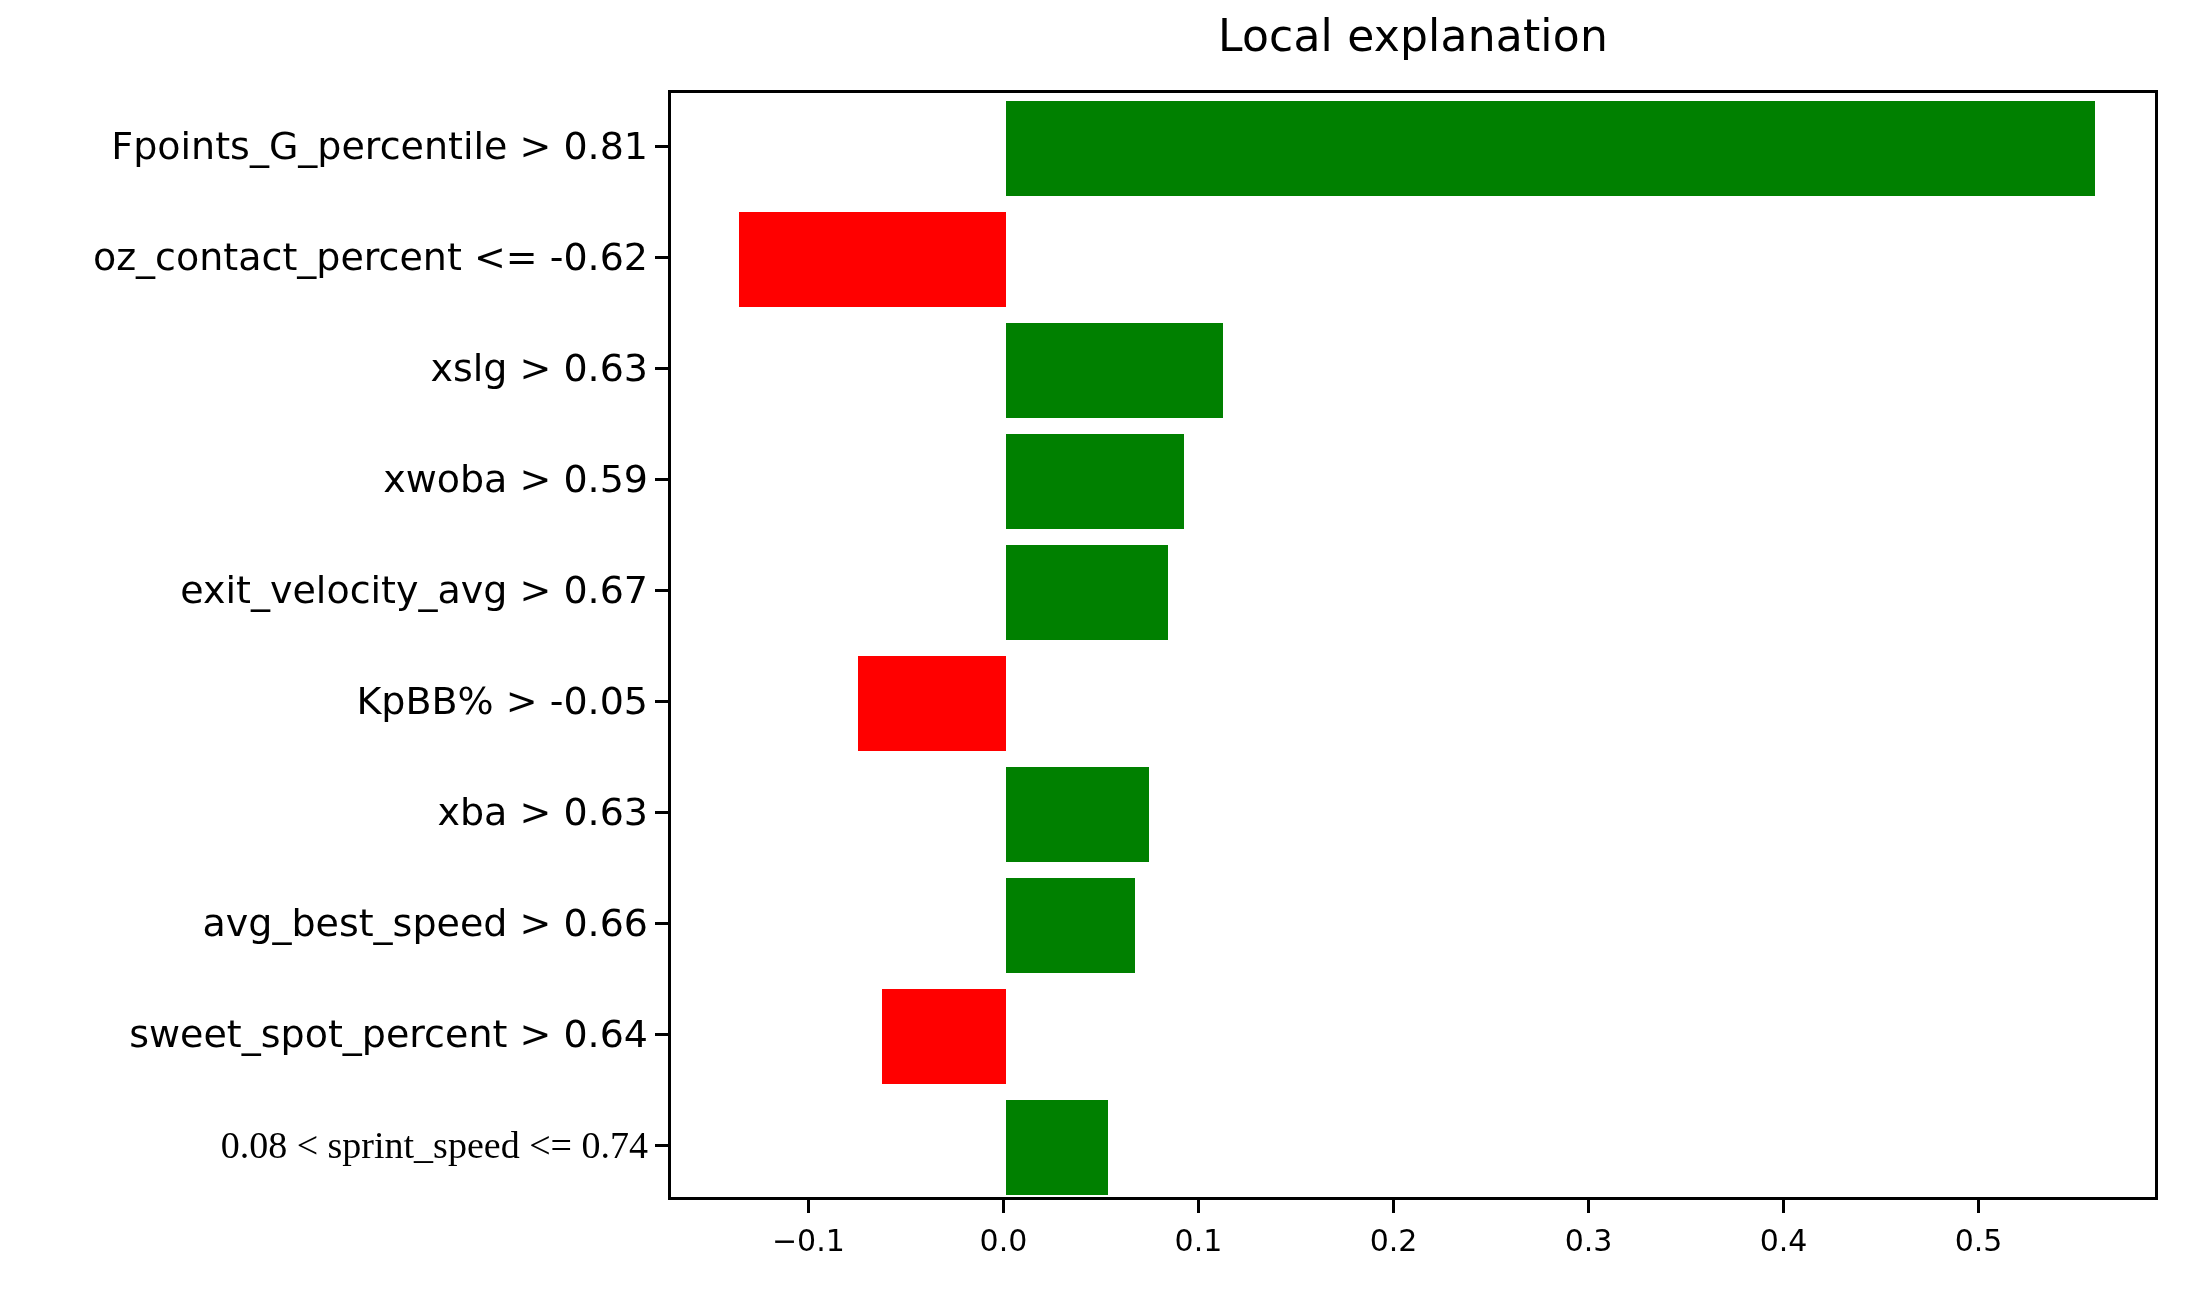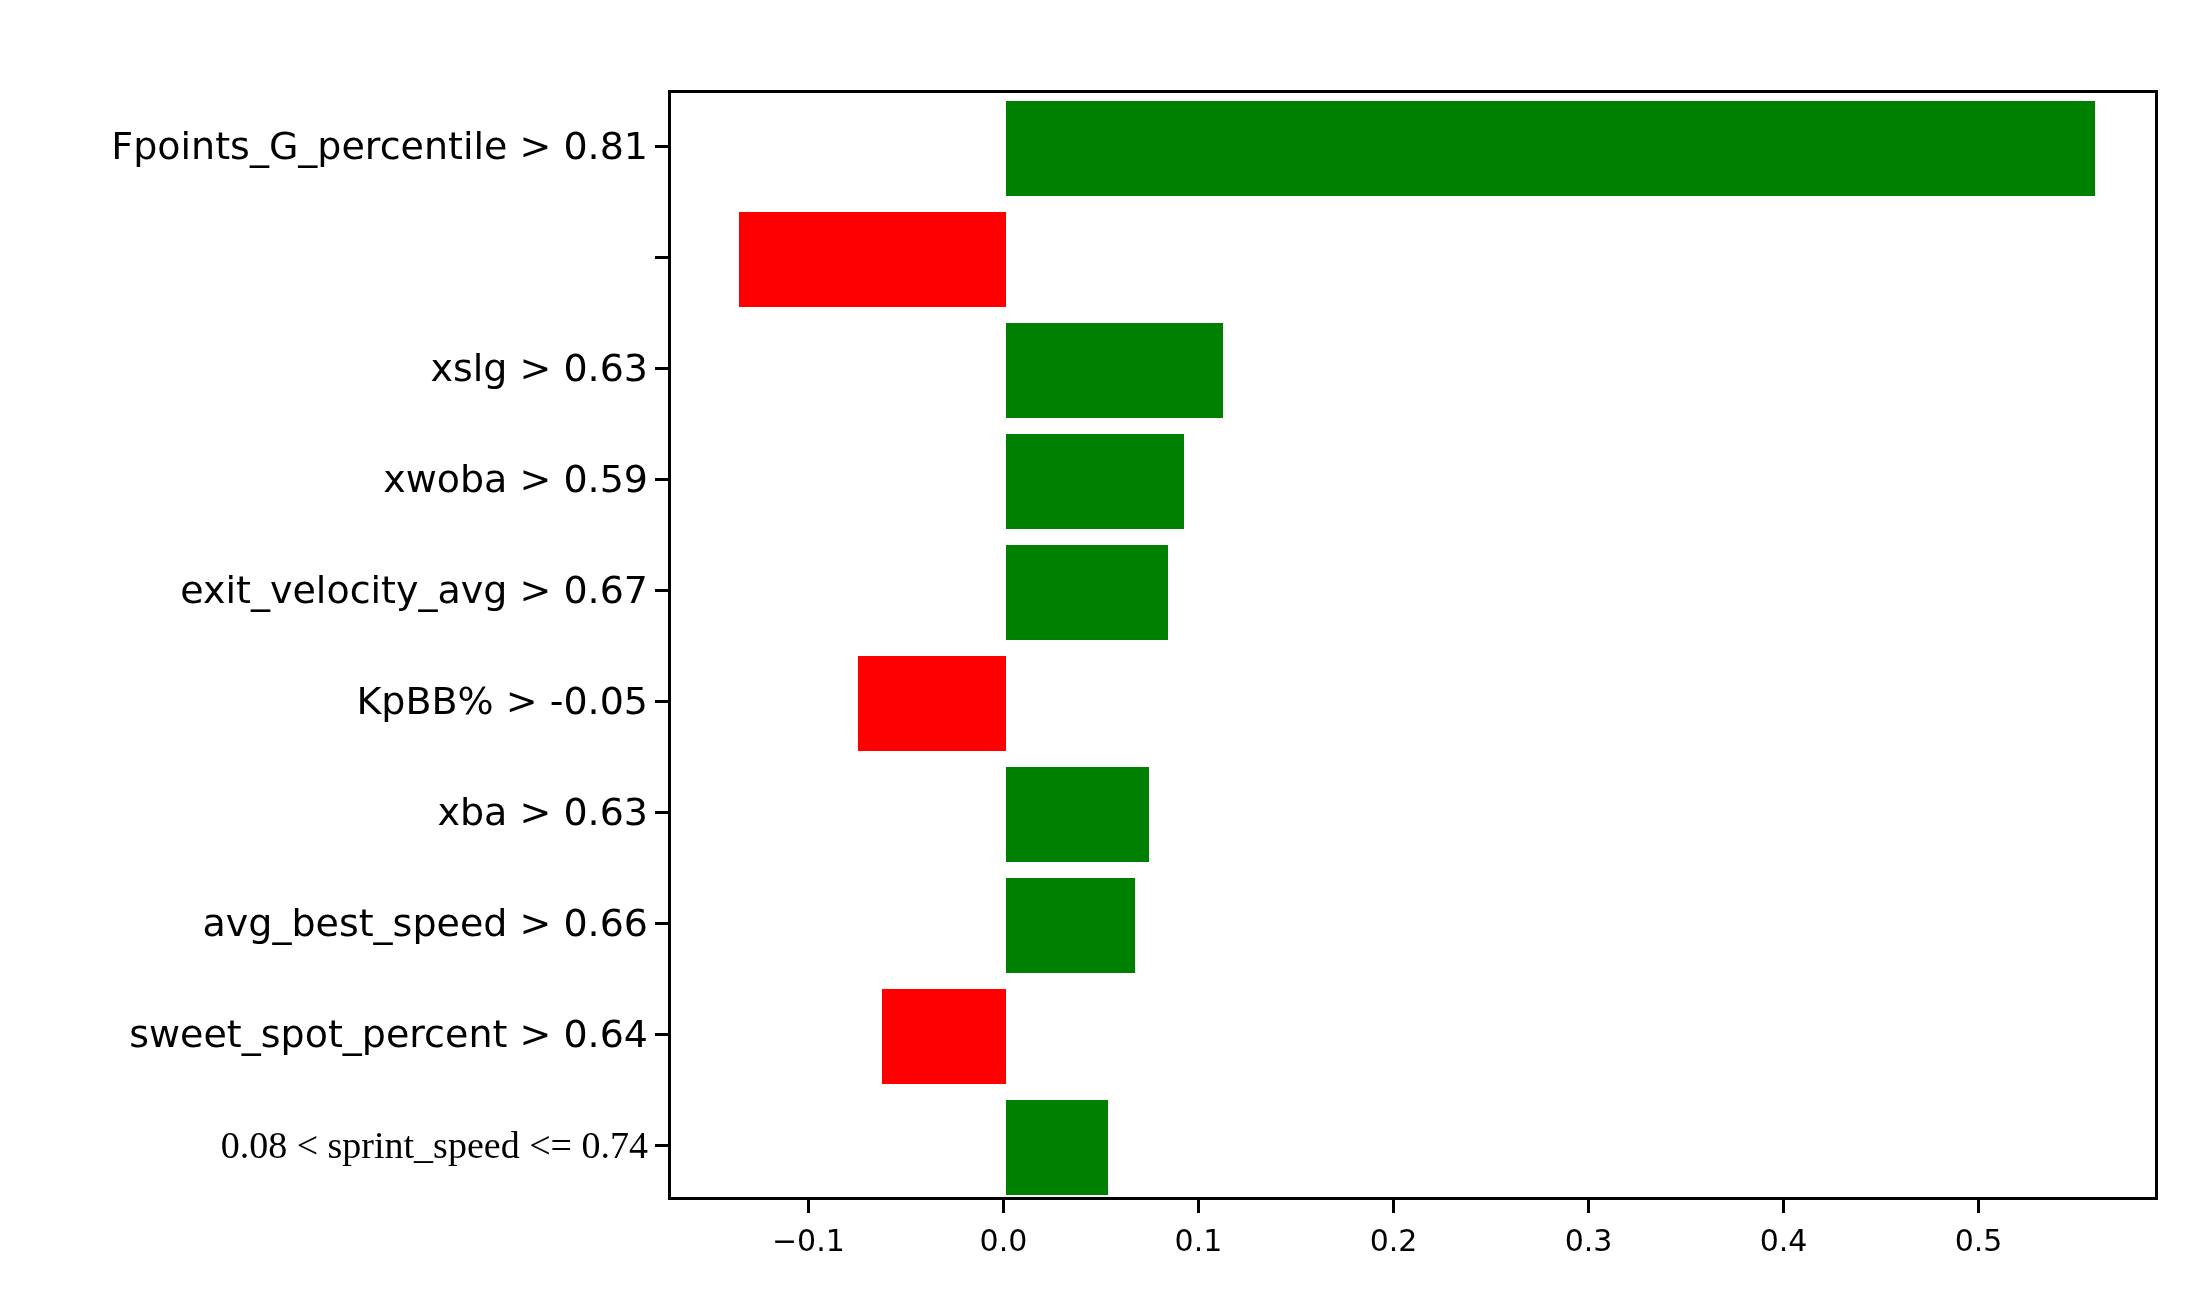--- a/index.html
+++ b/index.html
@@ -98,23 +98,25 @@
     color: #000000;
     white-space: nowrap;
     transform: translateX(-50%);
   }
 </style>
 </head>
 <body>
 
 <div id="figure">
 
+  <div id="chart-title">Local explanation</div>
 
   <div id="ylabels">
     <div class="ytick-label" style="top: 123.5px;">Fpoints_G_percentile &gt; 0.81</div>
+    <div class="ytick-label" style="top: 234.5px;">oz_contact_percent &lt;= -0.62</div>
     <div class="ytick-label" style="top: 345.5px; margin-left: 28px;">xslg &gt; 0.63</div>
     <div class="ytick-label" style="top: 456.5px;">xwoba &gt; 0.59</div>
     <div class="ytick-label" style="top: 567.5px;">exit_velocity_avg &gt; 0.67</div>
     <div class="ytick-label" style="top: 678.5px; text-align: right;">KpBB% &gt; -0.05</div>
     <div class="ytick-label" style="top: 789.5px;">xba &gt; 0.63</div>
     <div class="ytick-label" style="top: 900.5px;">avg_best_speed &gt; 0.66</div>
     <div class="ytick-label" style="top: 1011.5px;">sweet_spot_percent &gt; 0.64</div>
     <div class="ytick-label" style="top: 1122.5px; font-family: Liberation Serif, serif;">0.08 &lt; sprint_speed &lt;= 0.74</div>
   </div>
 

